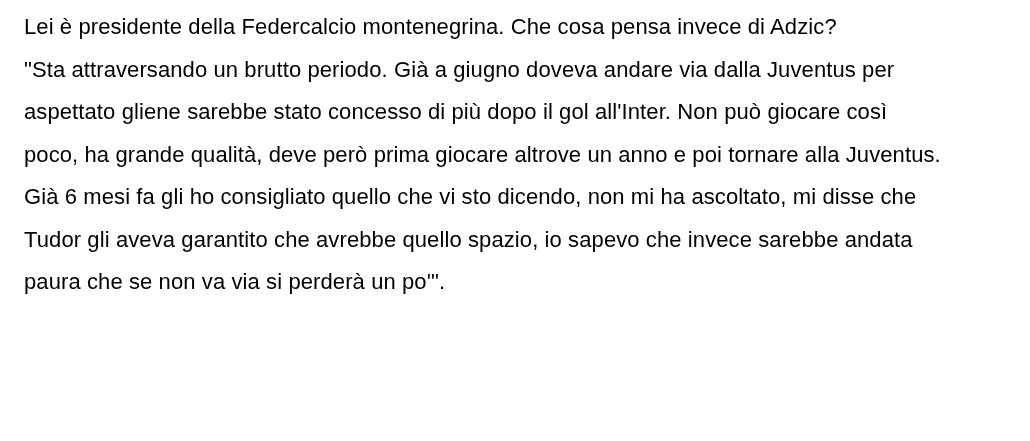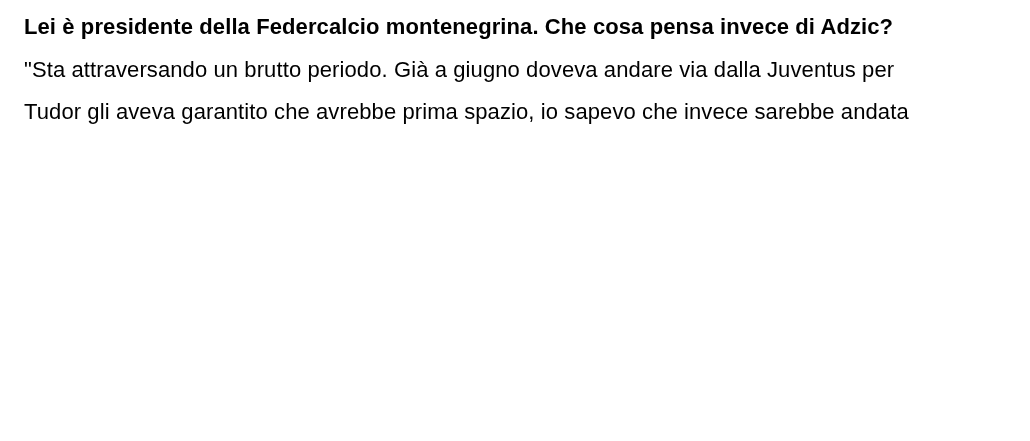--- a/index.html
+++ b/index.html
@@ -15,32 +15,36 @@
     color: #000000;
   }
   .article {
     padding: 6px 24px 0 24px;
     font-size: 22px;
     line-height: 42.5px;
     letter-spacing: 0.1px;
   }
   .question {
     margin: 0 0 0 0;
-    font-weight: 700;
+    font-weight: 400;
   }
   .answer {
     margin: 0;
     font-weight: 400;
   }
   .answer .line {
     white-space: nowrap;
   }
 </style>
 </head>
 <body>
 
 <article class="article">
   <p class="question">Lei è presidente della Federcalcio montenegrina. Che cosa pensa invece di Adzic?</p>
   <div class="answer">
     <div class="line">"Sta attraversando un brutto periodo. Già a giugno doveva andare via dalla Juventus per</div>
-    <div class="line">Tudor gli aveva garantito che avrebbe prima spazio, io sapevo che invece sarebbe andata</div>
+    <div class="line">aspettato gliene sarebbe stato concesso di più dopo il gol all'Inter. Non può giocare così</div>
+    <div class="line">poco, ha grande qualità, deve però prima giocare altrove un anno e poi tornare alla Juventus.</div>
+    <div class="line">Già 6 mesi fa gli ho consigliato quello che vi sto dicendo, non mi ha ascoltato, mi disse che</div>
+    <div class="line">Tudor gli aveva garantito che avrebbe quello spazio, io sapevo che invece sarebbe andata</div>
+    <div class="line">paura che se non va via si perderà un po'".</div>
   </div>
 </article>
 
 </body></html>

